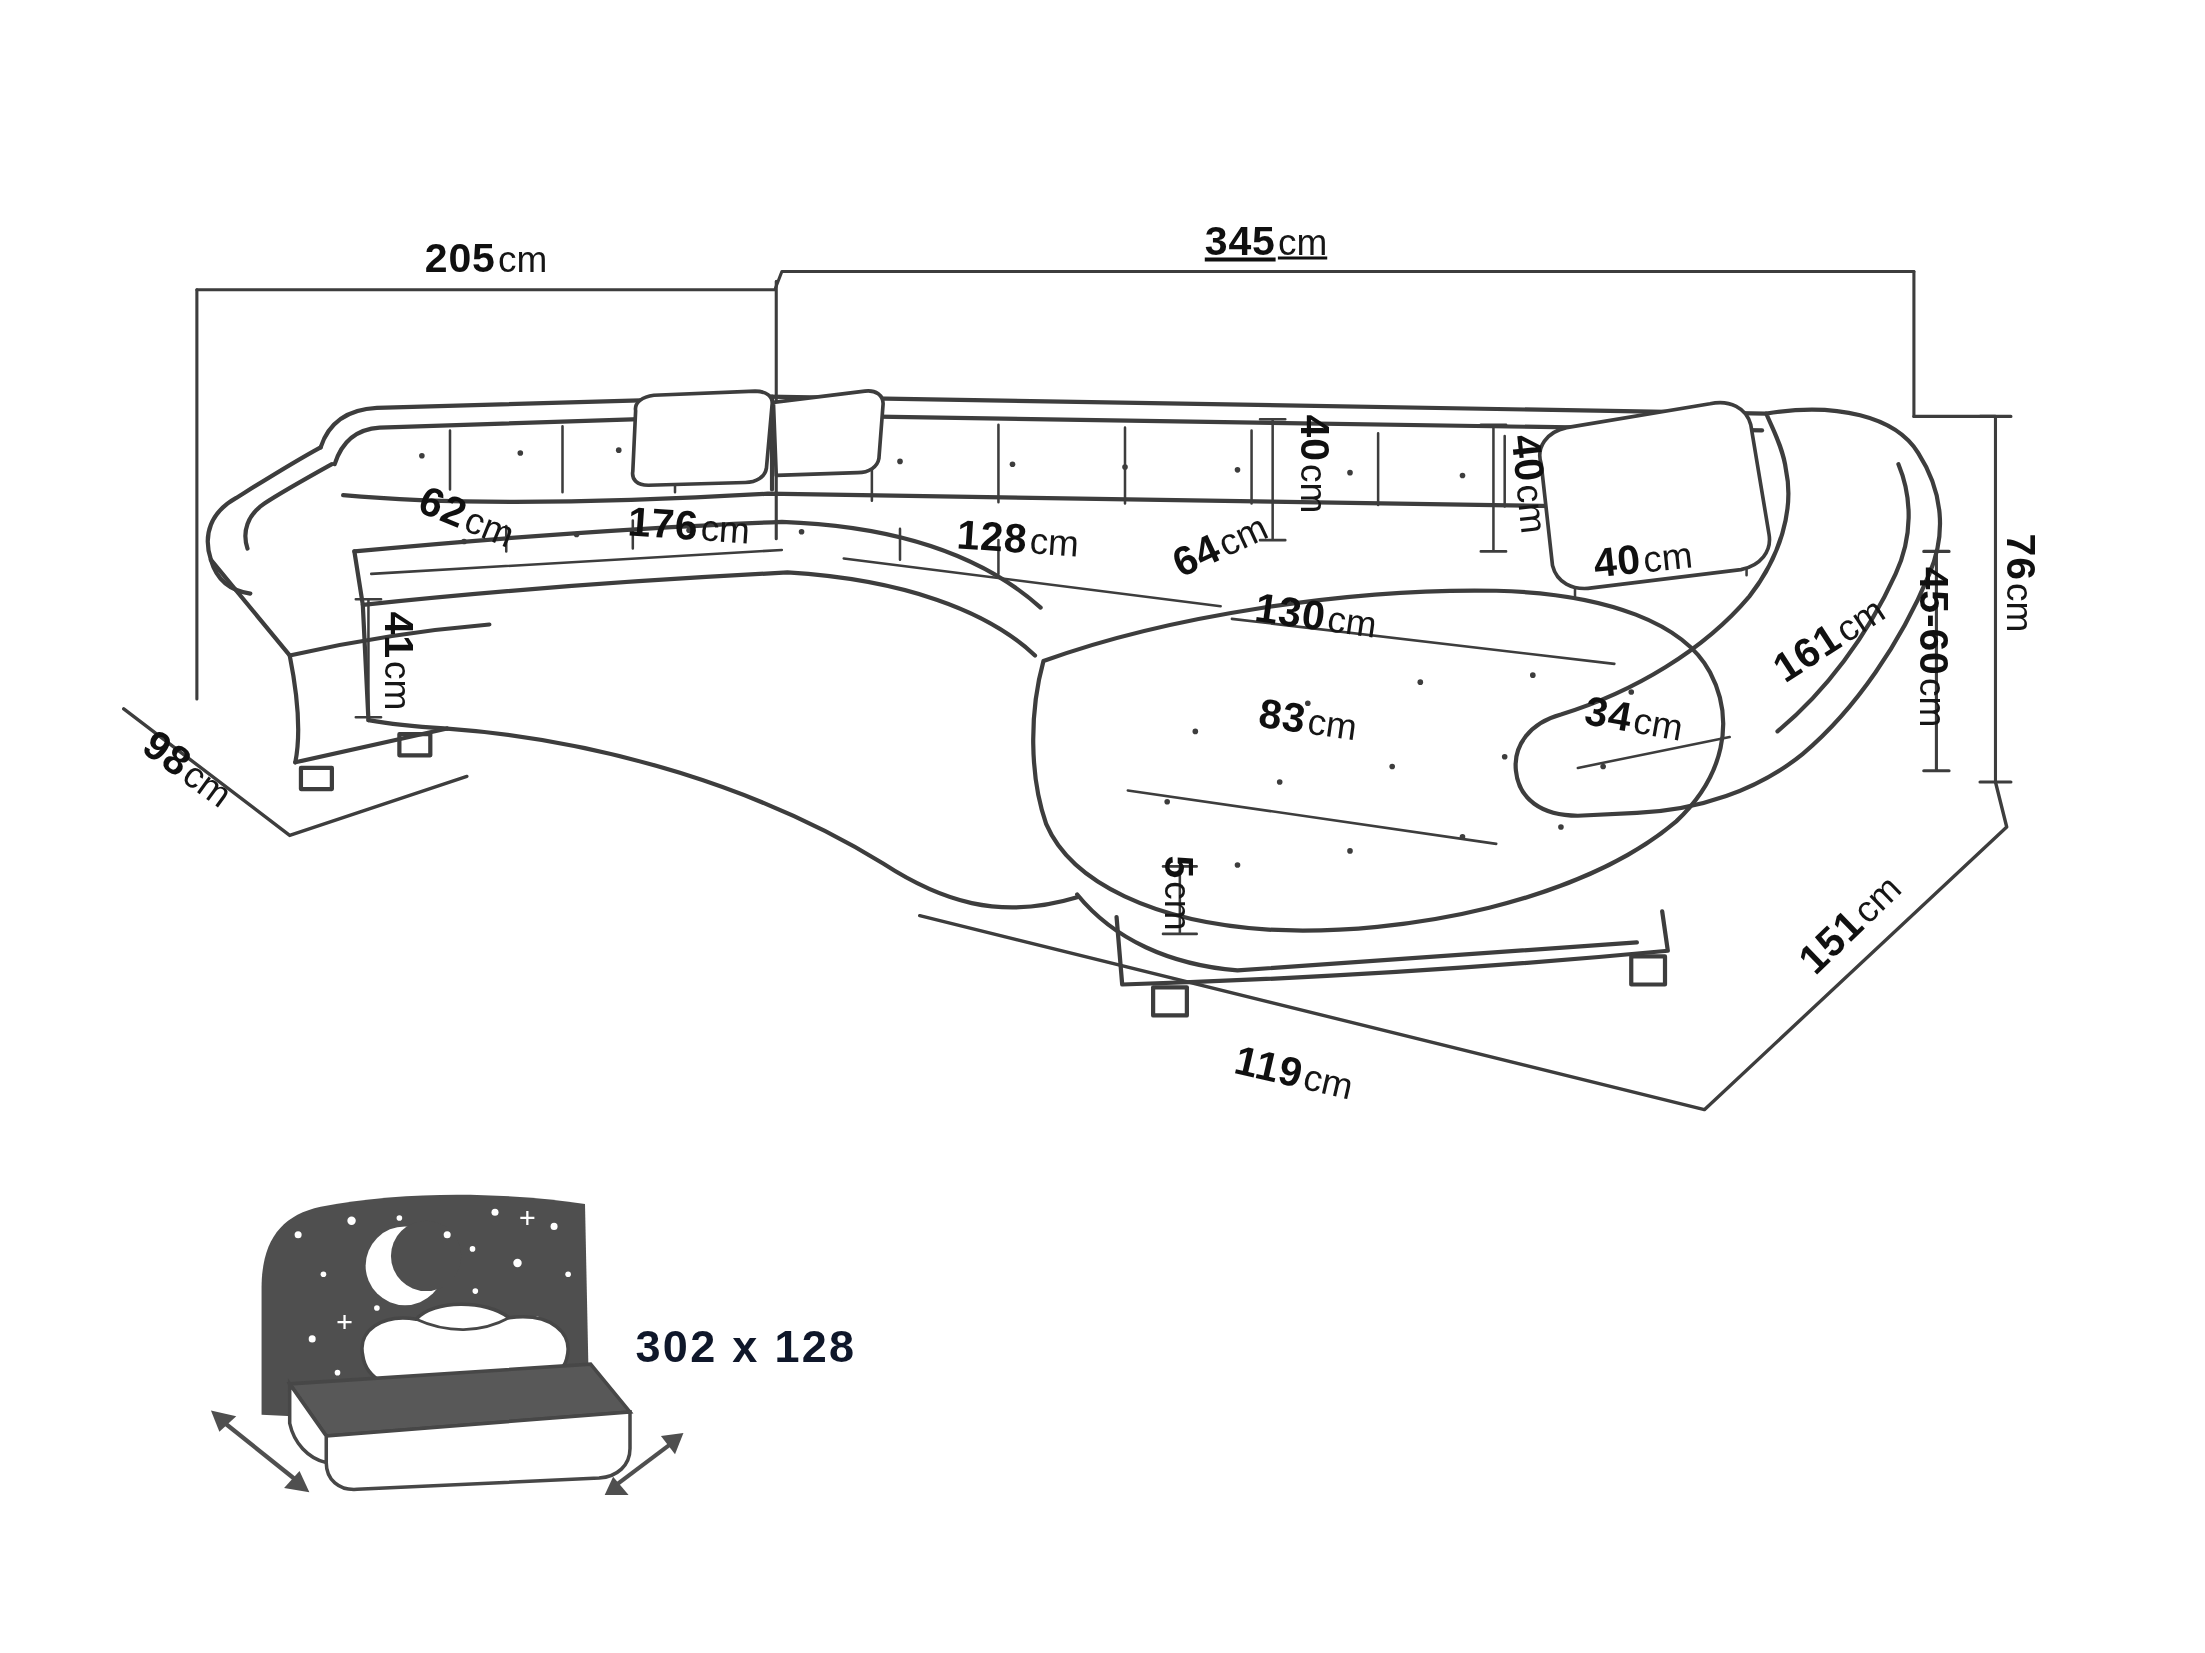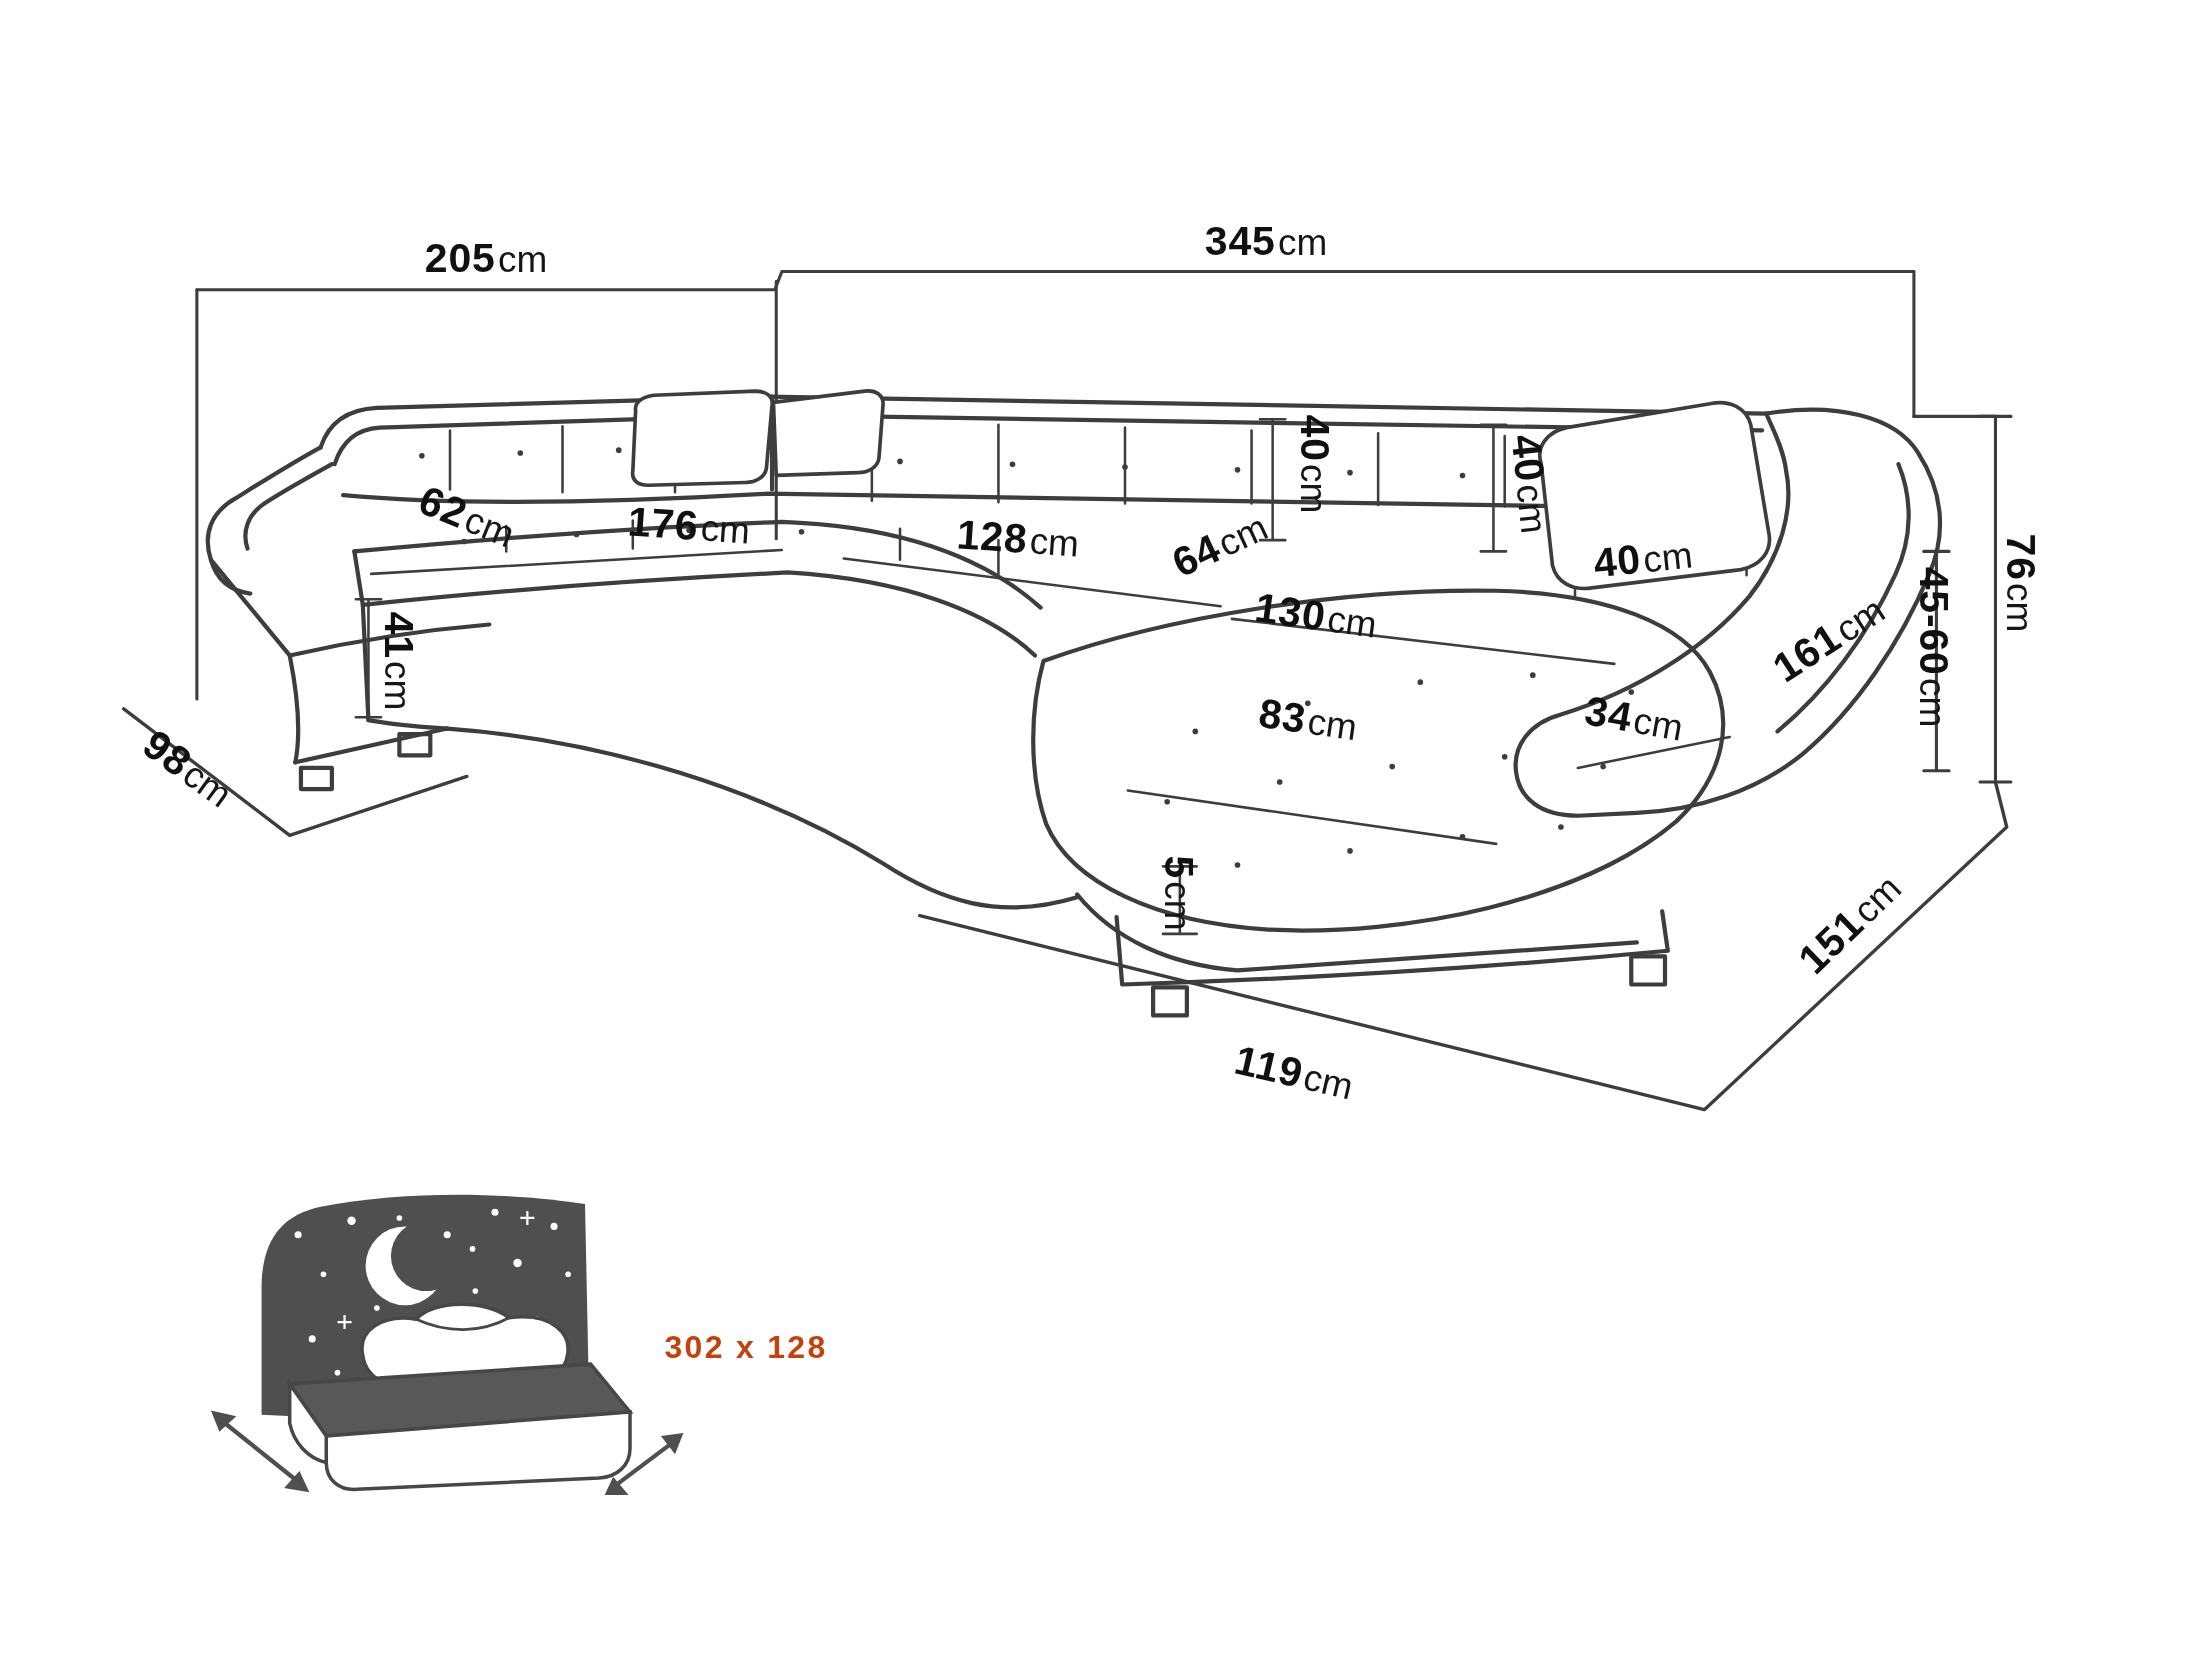--- a/index.html
+++ b/index.html
@@ -3,21 +3,21 @@
 <meta charset="utf-8">
 <style>
   * { margin:0; padding:0; box-sizing:border-box; }
   html,body { background:#ffffff; }
   body { font-family:"Liberation Sans", sans-serif; }
   .canvas { position:relative; width:2205px; height:1616px; background:#fff; overflow:hidden; }
   .drawing { position:absolute; left:0; top:0; }
   .dim { position:absolute; white-space:nowrap; display:flex; align-items:baseline; color:#101010; }
   .dim .num { font-size:41px; font-weight:700; letter-spacing:0.8px; }
   .dim .unit { font-size:37px; font-weight:400; margin-left:2.3px; color:#161616; }
-  .bed-size .num { font-size:32px; color:#c2410c; letter-spacing:2.3px; }
+  .bed-size .num { font-size:45px; color:#0f172a; letter-spacing:2.3px; }
 </style>
 </head>
 <body>
 
 <div class="canvas">
 
   <svg class="drawing" width="2205" height="1654" viewBox="0 0 1568 1176" xmlns="http://www.w3.org/2000/svg">
 
     <g stroke="#3d3d3d" fill="none" stroke-width="2.2" stroke-linecap="round" stroke-linejoin="round">
       <path d="M140 206 H551 L556 193 H1361"></path>
@@ -174,21 +174,21 @@
         <polygon points="486,1019 470,1021 480,1034" stroke="none"></polygon>
       </g>
     </g>
   </svg>
 
   <div class="dim" style="left:486px; top:258px; transform:translate(-50%,-50%);">
     <span class="num">205</span>
       <span class="unit">cm</span>
   </div>
 
-  <div class="dim" style="left:1266px; top:241px; transform:translate(-50%,-50%);">
+  <div class="dim" style="left:1266px; top:241px; transform:translate(-50%,-50%);text-decoration:underline;">
     <span class="num">345</span>
       <span class="unit">cm</span>
   </div>
 
   <div class="dim" style="left:467px; top:517px; transform:translate(-50%,-50%) rotate(22deg);">
     <span class="num">62</span>
       <span class="unit">cm</span>
   </div>
 
   <div class="dim" style="left:689px; top:526px; transform:translate(-50%,-50%) rotate(4deg);">

